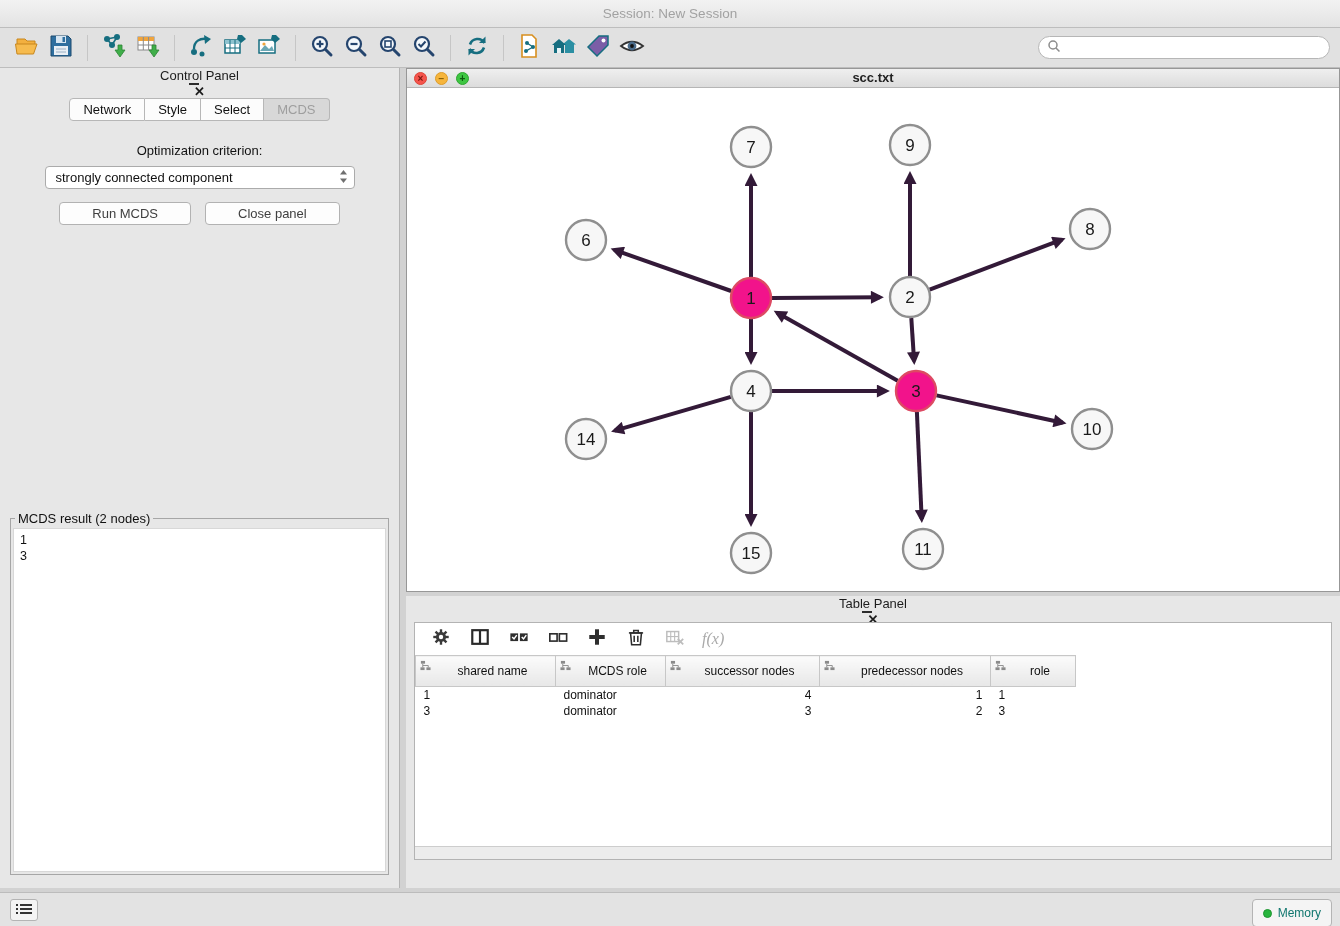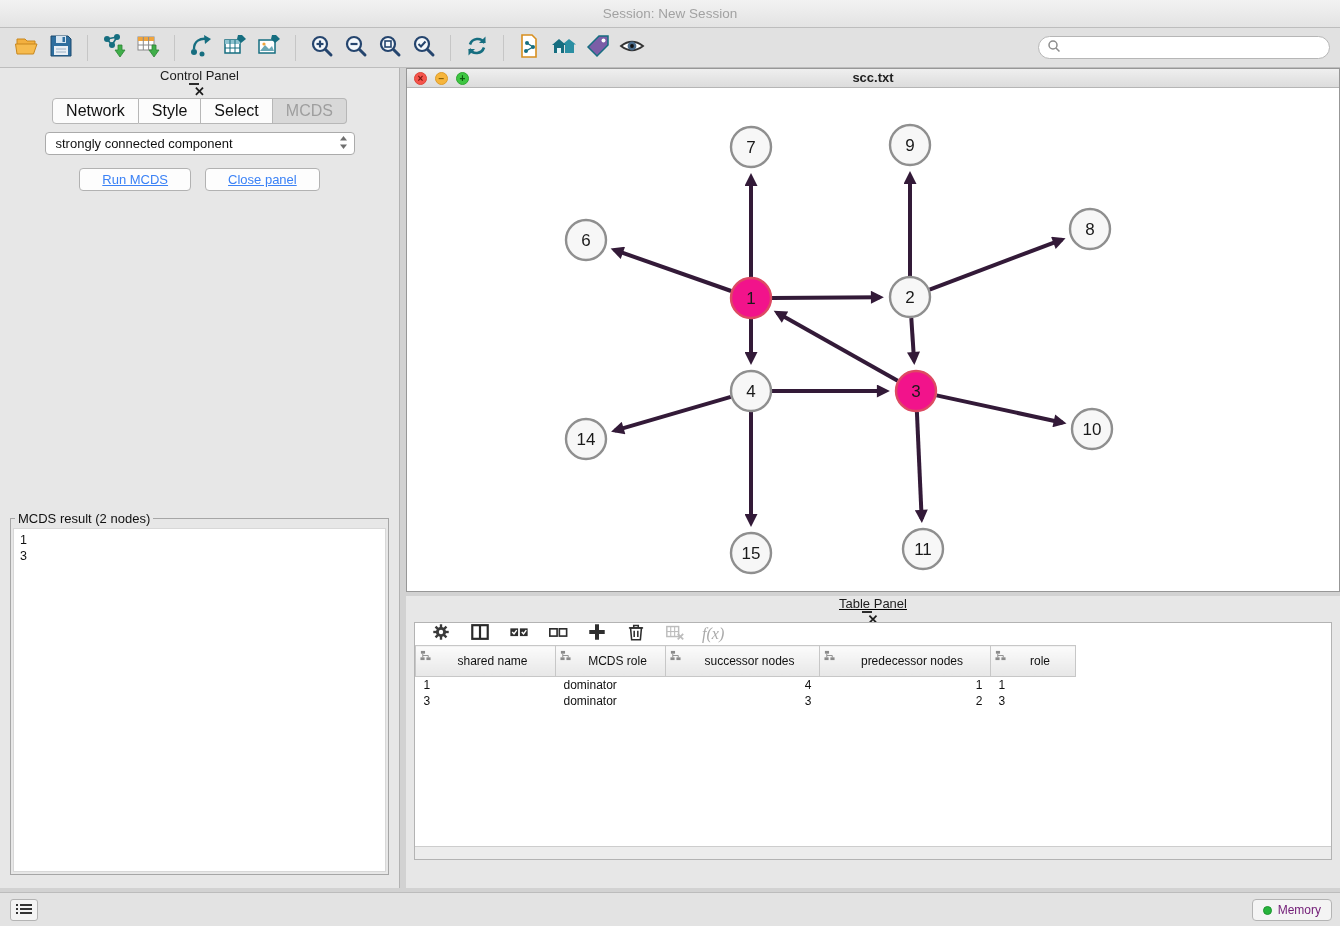--- a/index.html
+++ b/index.html
@@ -26,33 +26,33 @@
   
   .control-panel { position:absolute; left:0; top:68px; width:400px; bottom:38px;
     background:#e7e7e7; border-right:1px solid #b3b3b3; }
   .panel-header { height:24px; display:flex; align-items:center; padding:0 12px; font-size:13px; color:#1d1d1d;flex-direction:column; }
   .panel-header .spacer { flex:1; }
   .float-icon { width:10px; height:9px; border:1.6px solid #2c2c2c; margin-right:12px; }
   .close-icon { font-size:13px; font-weight:bold; color:#1c1c1c; line-height:1; }
 
   .seg-tabs { display:flex; justify-content:center; margin-top:6px; }
   .seg-tab { background:#fcfcfc; border:1px solid #b7b7b7; border-left:none;
-    padding:3px 13px; font-size:16px; color:#111; cursor:default; }
+    padding:3px 13px; font-size:13px; color:#111; cursor:default; }
   .seg-tab:first-child { border-left:1px solid #b7b7b7; border-radius:4px 0 0 4px; }
   .seg-tab:last-child { border-radius:0 4px 4px 0; }
   .seg-tab.active { background:#d8d8d8; color:#9e9e9e; }
 
   .opt-label { text-align:center; font-size:13px; color:#111; margin-top:22px; }
   .dropdown { margin:8px auto 0 auto; width:310px; height:23px; background:#fff;
     border:1px solid #ababab; border-radius:4px; display:flex; align-items:center;
     padding:0 6px 0 10px; font-size:13px; color:#111; }
   .dropdown .dd-label { flex:1; white-space:nowrap; overflow:hidden; }
   .btn-row { display:flex; justify-content:center; gap:14px; margin-top:13px; }
   .ui-btn { background:#fdfdfd; border:1px solid #b2b2b2; border-radius:4px;
-    padding:3px 22px; font-size:13px; color:#3b82f6; cursor:default;text-decoration:underline; }
+    padding:3px 32px; font-size:13px; color:#404040; cursor:default; }
 
   .result-fieldset { position:absolute; left:10px; right:10px; top:426px; bottom:13px;
     border:1px solid #a6a6a6; background:transparent;margin-top:17px; }
   .result-fieldset legend { font-size:13px; color:#111; padding:0 3px; margin-left:4px; background:#e7e7e7; }
   .result-inner { position:absolute; left:2px; right:2px; top:2px; bottom:2px; background:#fff;
     border:1px solid #d8d8d8; padding:3px 6px; font-size:12.5px; color:#111; line-height:16px; overflow:hidden; }
 
   
   .network-window { position:absolute; left:406px; top:68px; width:934px; height:524px;
     background:#fff; border:1px solid #979797; }
@@ -61,24 +61,24 @@
   .traffic { position:absolute; left:7px; top:3px; display:flex; gap:8px; }
   .light { width:13px; height:13px; border-radius:50%; font-size:10px; line-height:12px;
     text-align:center; font-weight:bold; cursor:default; }
   .light.red   { background:#f5544c; border:1px solid #dc4438; color:#79150e; }
   .light.yellow{ background:#f6b53c; border:1px solid #dd9c2b; color:#845d05; }
   .light.green { background:#3ec642; border:1px solid #2ea631; color:#0c5a0e; }
   .net-canvas { position:absolute; left:0; top:19px; width:932px; height:503px; background:#fff; }
   .net-canvas svg text { font-family:"Liberation Sans",sans-serif; }
 
   
-  .table-panel { position:absolute; left:406px; top:596px; width:934px; height:292px; background:#e7e7e7;text-decoration:underline; }
+  .table-panel { position:absolute; left:406px; top:596px; width:934px; height:292px; background:#e7e7e7; }
   .table-box { position:absolute; left:8px; right:8px; top:26px; height:238px;
     background:#fff; border:1px solid #b3b3b3; overflow:hidden; }
-  .table-toolbar { height:22px; display:flex; align-items:center; gap:15px; padding-left:14px; background:#fff; }
+  .table-toolbar { height:32px; display:flex; align-items:center; gap:15px; padding-left:14px; background:#fff; }
   .tt-btn { width:24px; height:24px; display:flex; align-items:center; justify-content:center; cursor:default; }
   .tt-btn svg { width:20px; height:20px; }
   .fx-label { font-family:"Liberation Serif", serif; font-style:italic; font-size:16px; color:#a9a9a9; }
 
   table.node-table { border-collapse:collapse; table-layout:fixed; margin-top:0; }
   table.node-table th { background:linear-gradient(#fbfbfb,#e7e7e7); border:1px solid #c7c7c7;
     font-size:12px; font-weight:normal; color:#111; height:19px; position:relative; padding:8px; }
   table.node-table th .tree { position:absolute; left:4px; top:4px; }
   table.node-table th .lbl { display:block; text-align:center; padding:0 4px 0 18px; }
   table.node-table td { font-size:12px; color:#111; height:16px; padding:0 8px; border:none; }
@@ -87,23 +87,23 @@
     background:#ececec; border-top:1px solid #cdcdcd; }
 
   .table-tabs { position:absolute; left:0; right:0; top:270px; display:flex; justify-content:center; }
 
   
   .statusbar { position:absolute; left:0; right:0; bottom:0; height:34px;
     background:#e3e3e3; border-top:1px solid #bcbcbc; }
   .list-btn { position:absolute; left:10px; top:6px; width:28px; height:22px;
     background:#f4f4f4; border:1px solid #b4b4b4; border-radius:3px;
     display:flex; align-items:center; justify-content:center; }
-  .memory-btn { position:absolute; right:8px; top:6px; height:22px;
+  .memory-btn { position:absolute; right:8px; top:6px; height:28px;
     background:#f4f4f4; border:1px solid #b4b4b4; border-radius:4px;
-    display:flex; align-items:center; gap:6px; padding:0 10px; font-size:12px; color:#701a75; }
+    display:flex; align-items:center; gap:6px; padding:0 10px; font-size:12px; color:#0f766e; }
   .mem-dot { width:9px; height:9px; border-radius:50%; background:#27b43c; border:1px solid #1d9430; }
 
   .v-splitter { position:absolute; left:400px; top:68px; width:6px; bottom:38px; background:#d2d2d2; }
   .h-splitter { position:absolute; left:406px; top:592px; right:0; height:4px; background:#d2d2d2; }
 </style>
 </head>
 <body>
 
 <div class="titlebar">
   <span>Session: New Session</span>
@@ -284,20 +284,21 @@
     <span class="close-icon">✕</span>
   </div>
 
   <div class="seg-tabs">
     <div class="seg-tab">Network</div>
     <div class="seg-tab">Style</div>
     <div class="seg-tab">Select</div>
     <div class="seg-tab active">MCDS</div>
   </div>
 
+  <div class="opt-label">Optimization criterion:</div>
 
   <div class="dropdown">
     <span class="dd-label">strongly connected component</span>
     <span>
       <svg width="9" height="15" viewBox="0 0 9 15">
           <path d="M4.5 1 L8 5.5 H1 z" fill="#6f6f6f"></path>
           <path d="M4.5 14 L1 9.5 H8 z" fill="#6f6f6f"></path>
         </svg>
     </span>
   </div>

